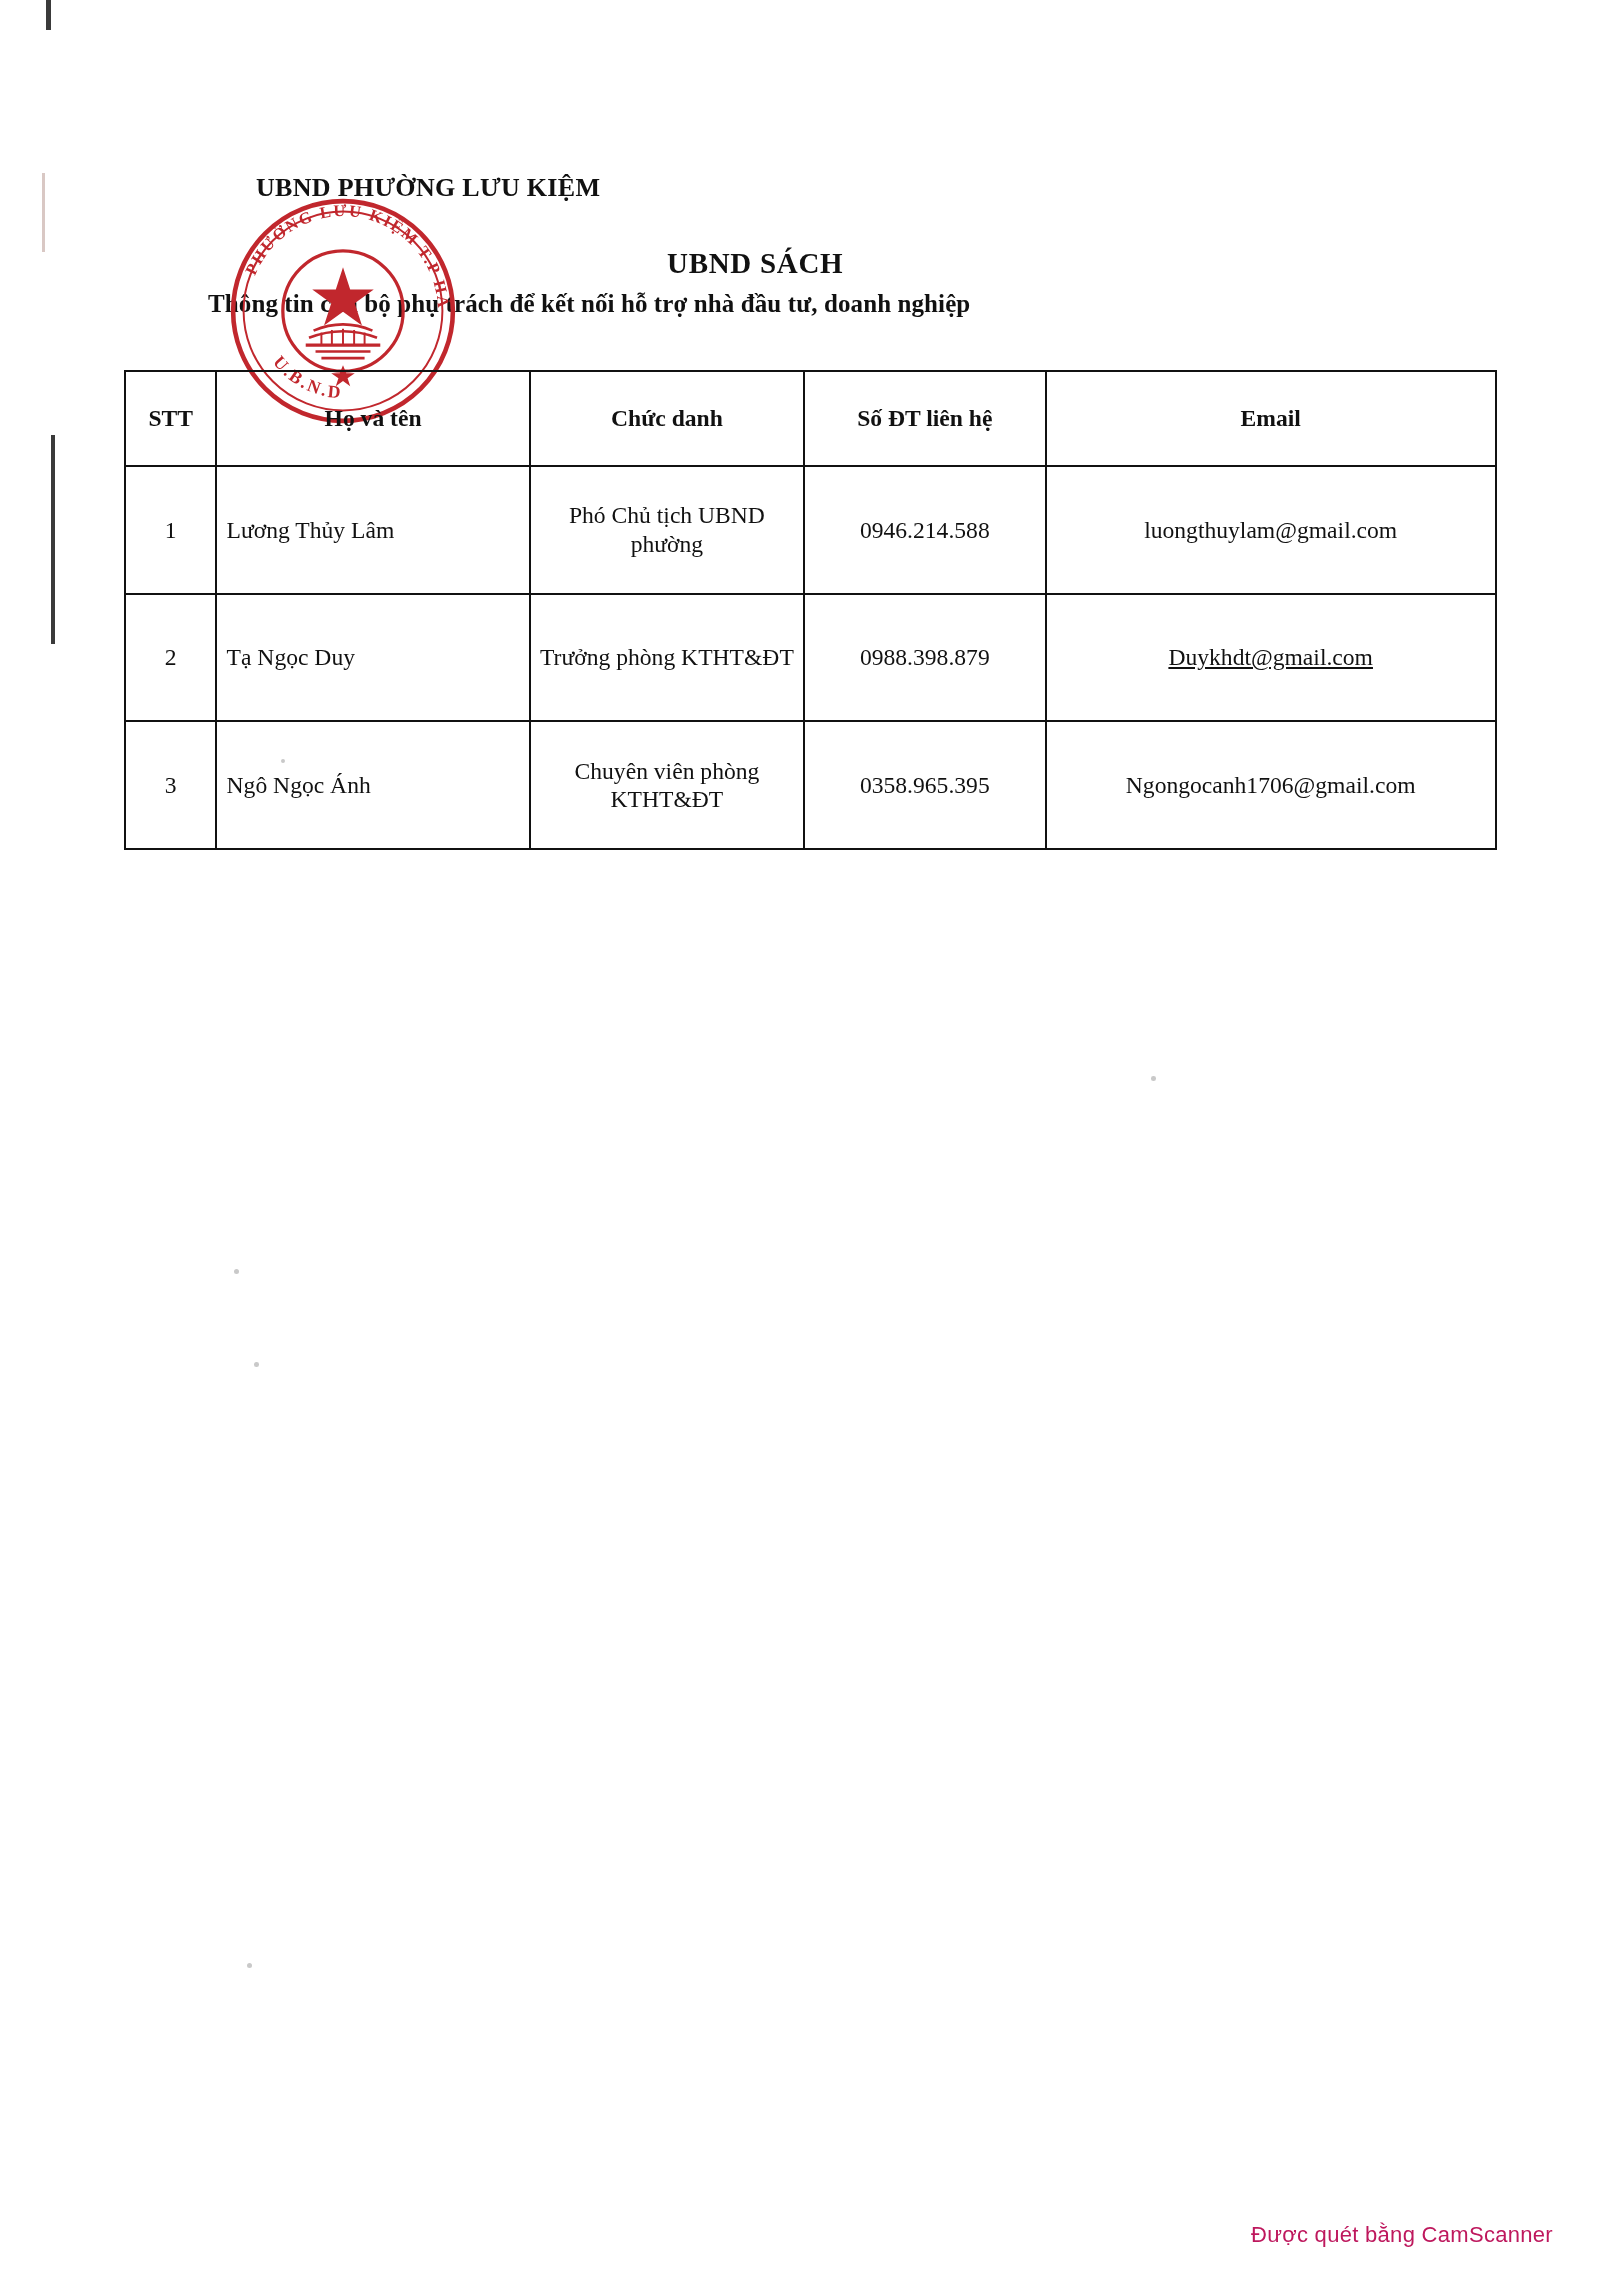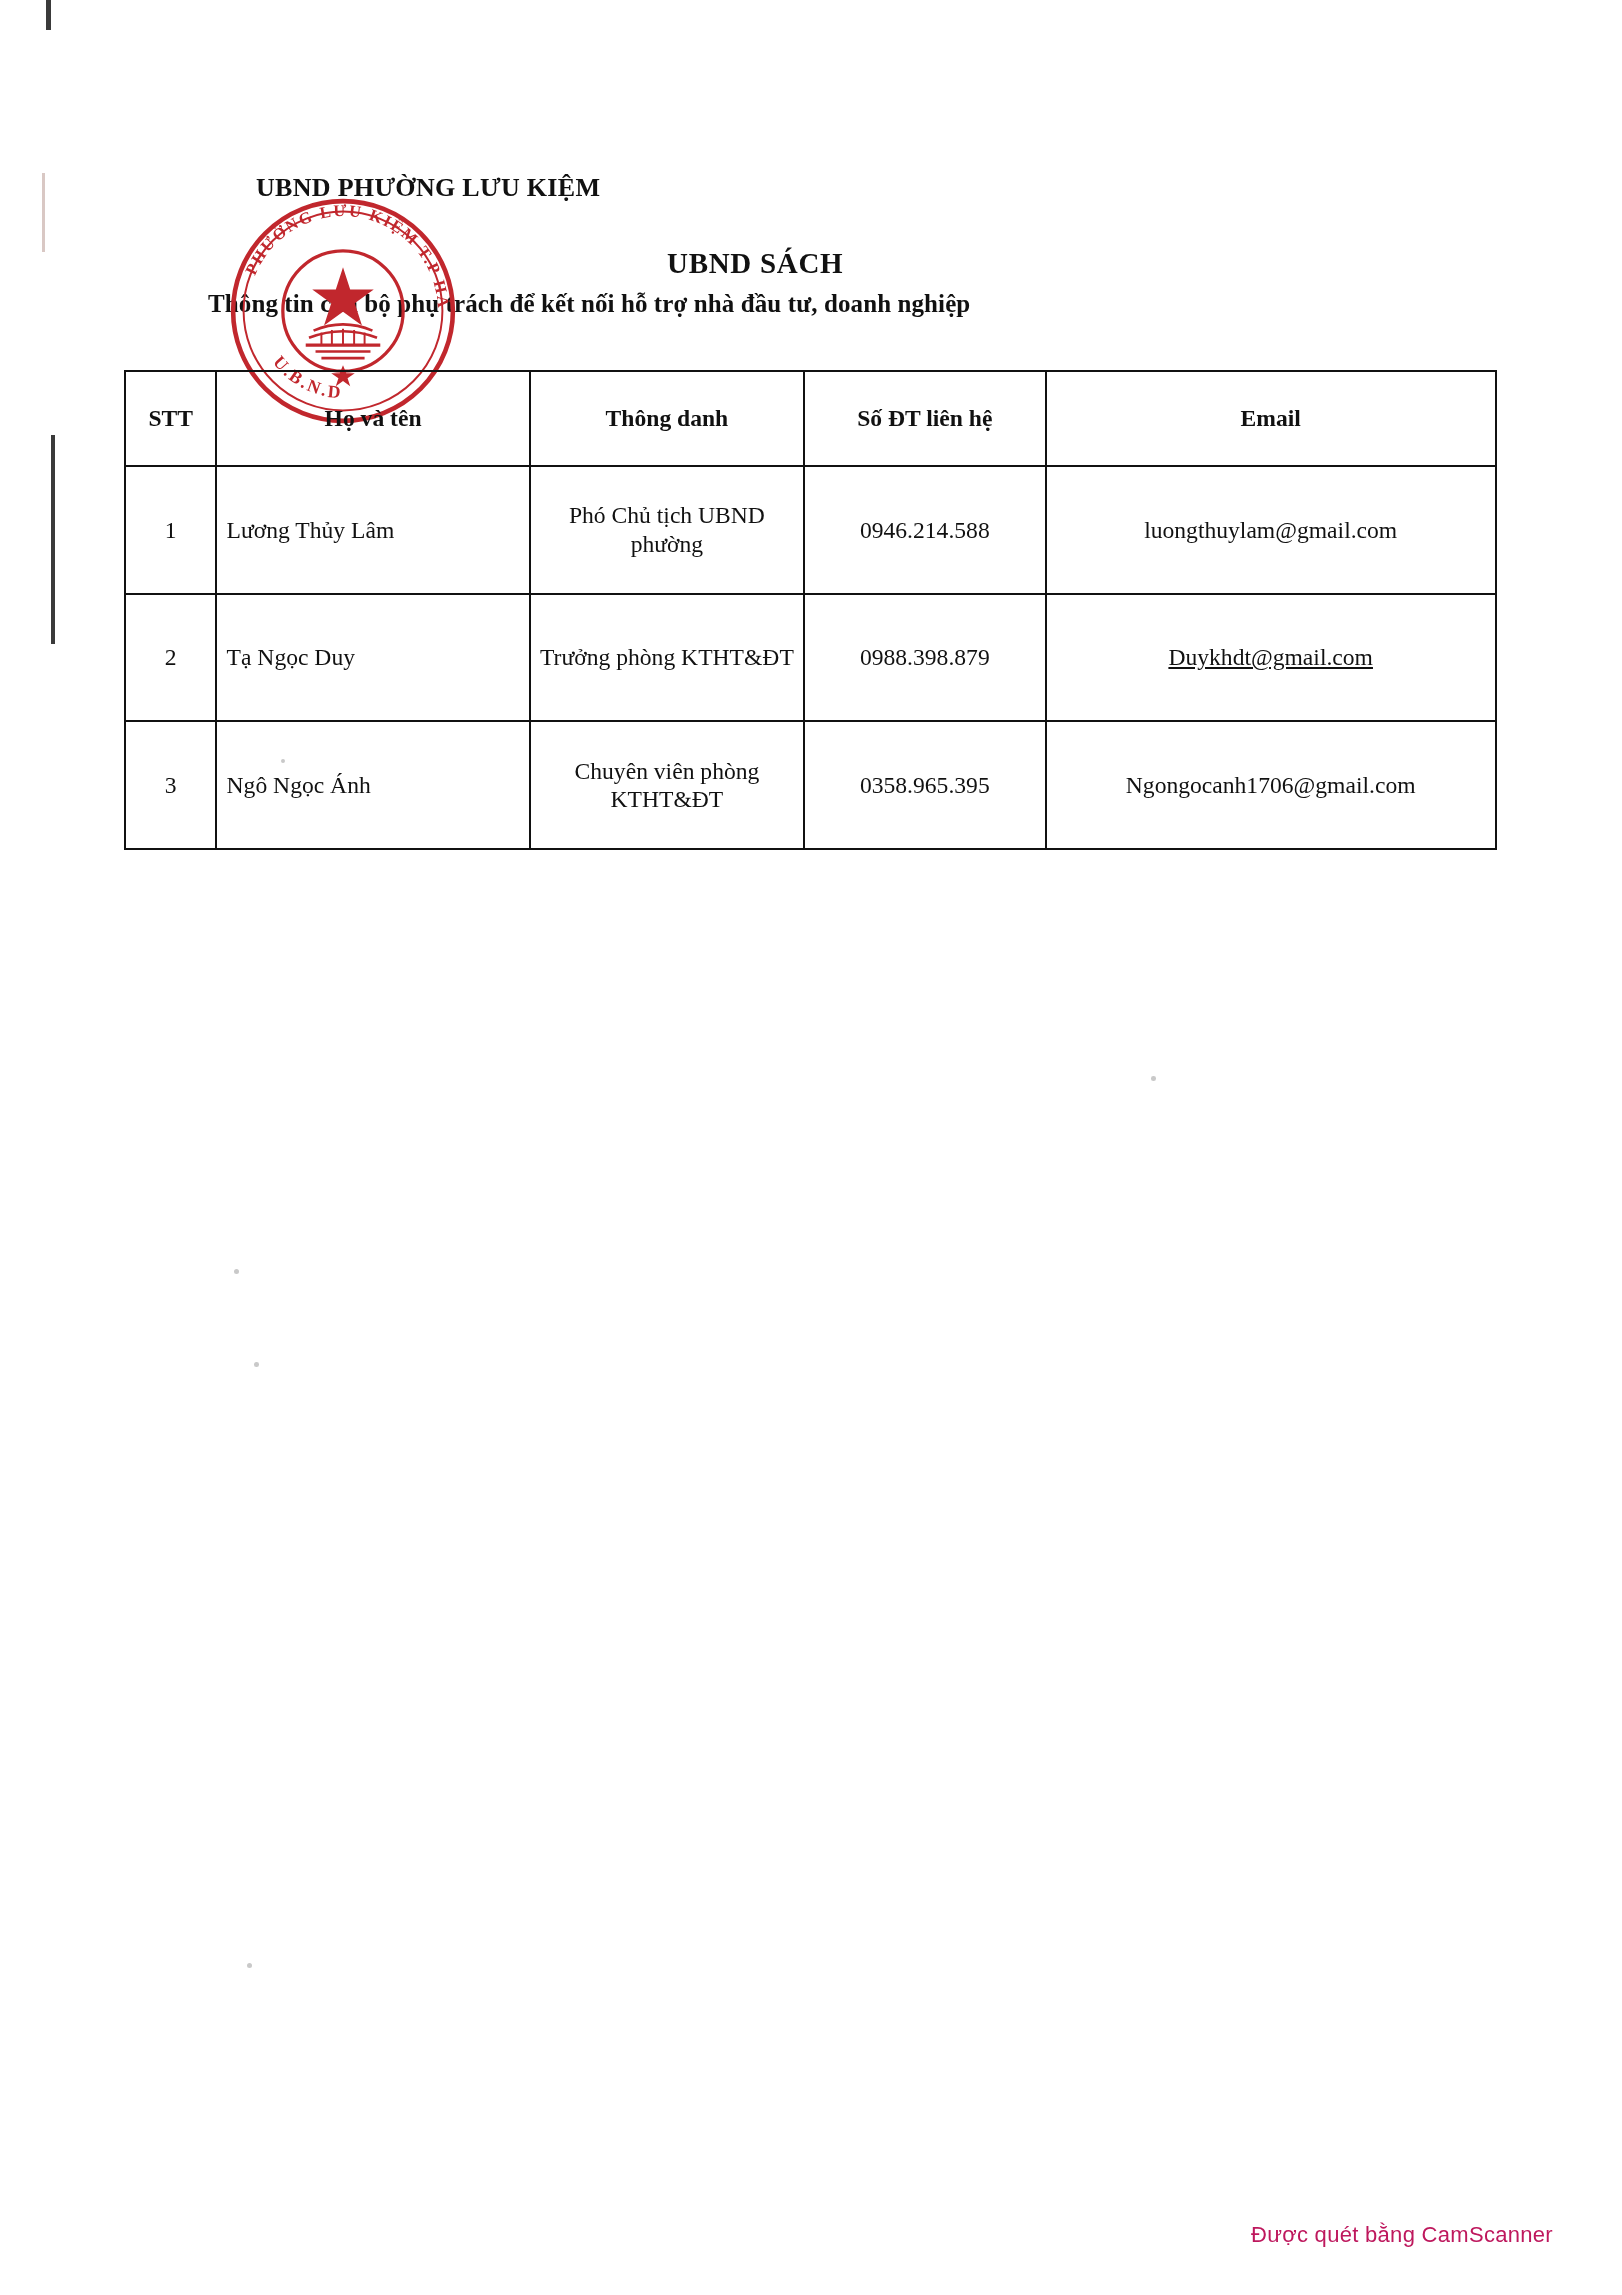--- a/index.html
+++ b/index.html
@@ -191,21 +191,21 @@
 
       <polygon points="185,268 190,280 203,280 192,288 196,300 185,292 174,300 178,288 167,280 180,280" fill="#c1272d"></polygon>
     </svg>
   </div>
 
   <table class="tbl">
     <thead>
       <tr>
         <th class="col-stt">STT</th>
         <th class="col-name">Họ và tên</th>
-        <th class="col-role">Thông danh</th>
+        <th class="col-role">Chức danh</th>
         <th class="col-tel">Số ĐT liên hệ</th>
         <th class="col-mail">Email</th>
       </tr>
     </thead>
     <tbody>
       <tr>
         <td class="c-center">1</td>
         <td class="c-left">Lương Thủy Lâm</td>
         <td class="c-center">Phó Chủ tịch UBND phường</td>
         <td class="cell-tel">0946.214.588</td>

